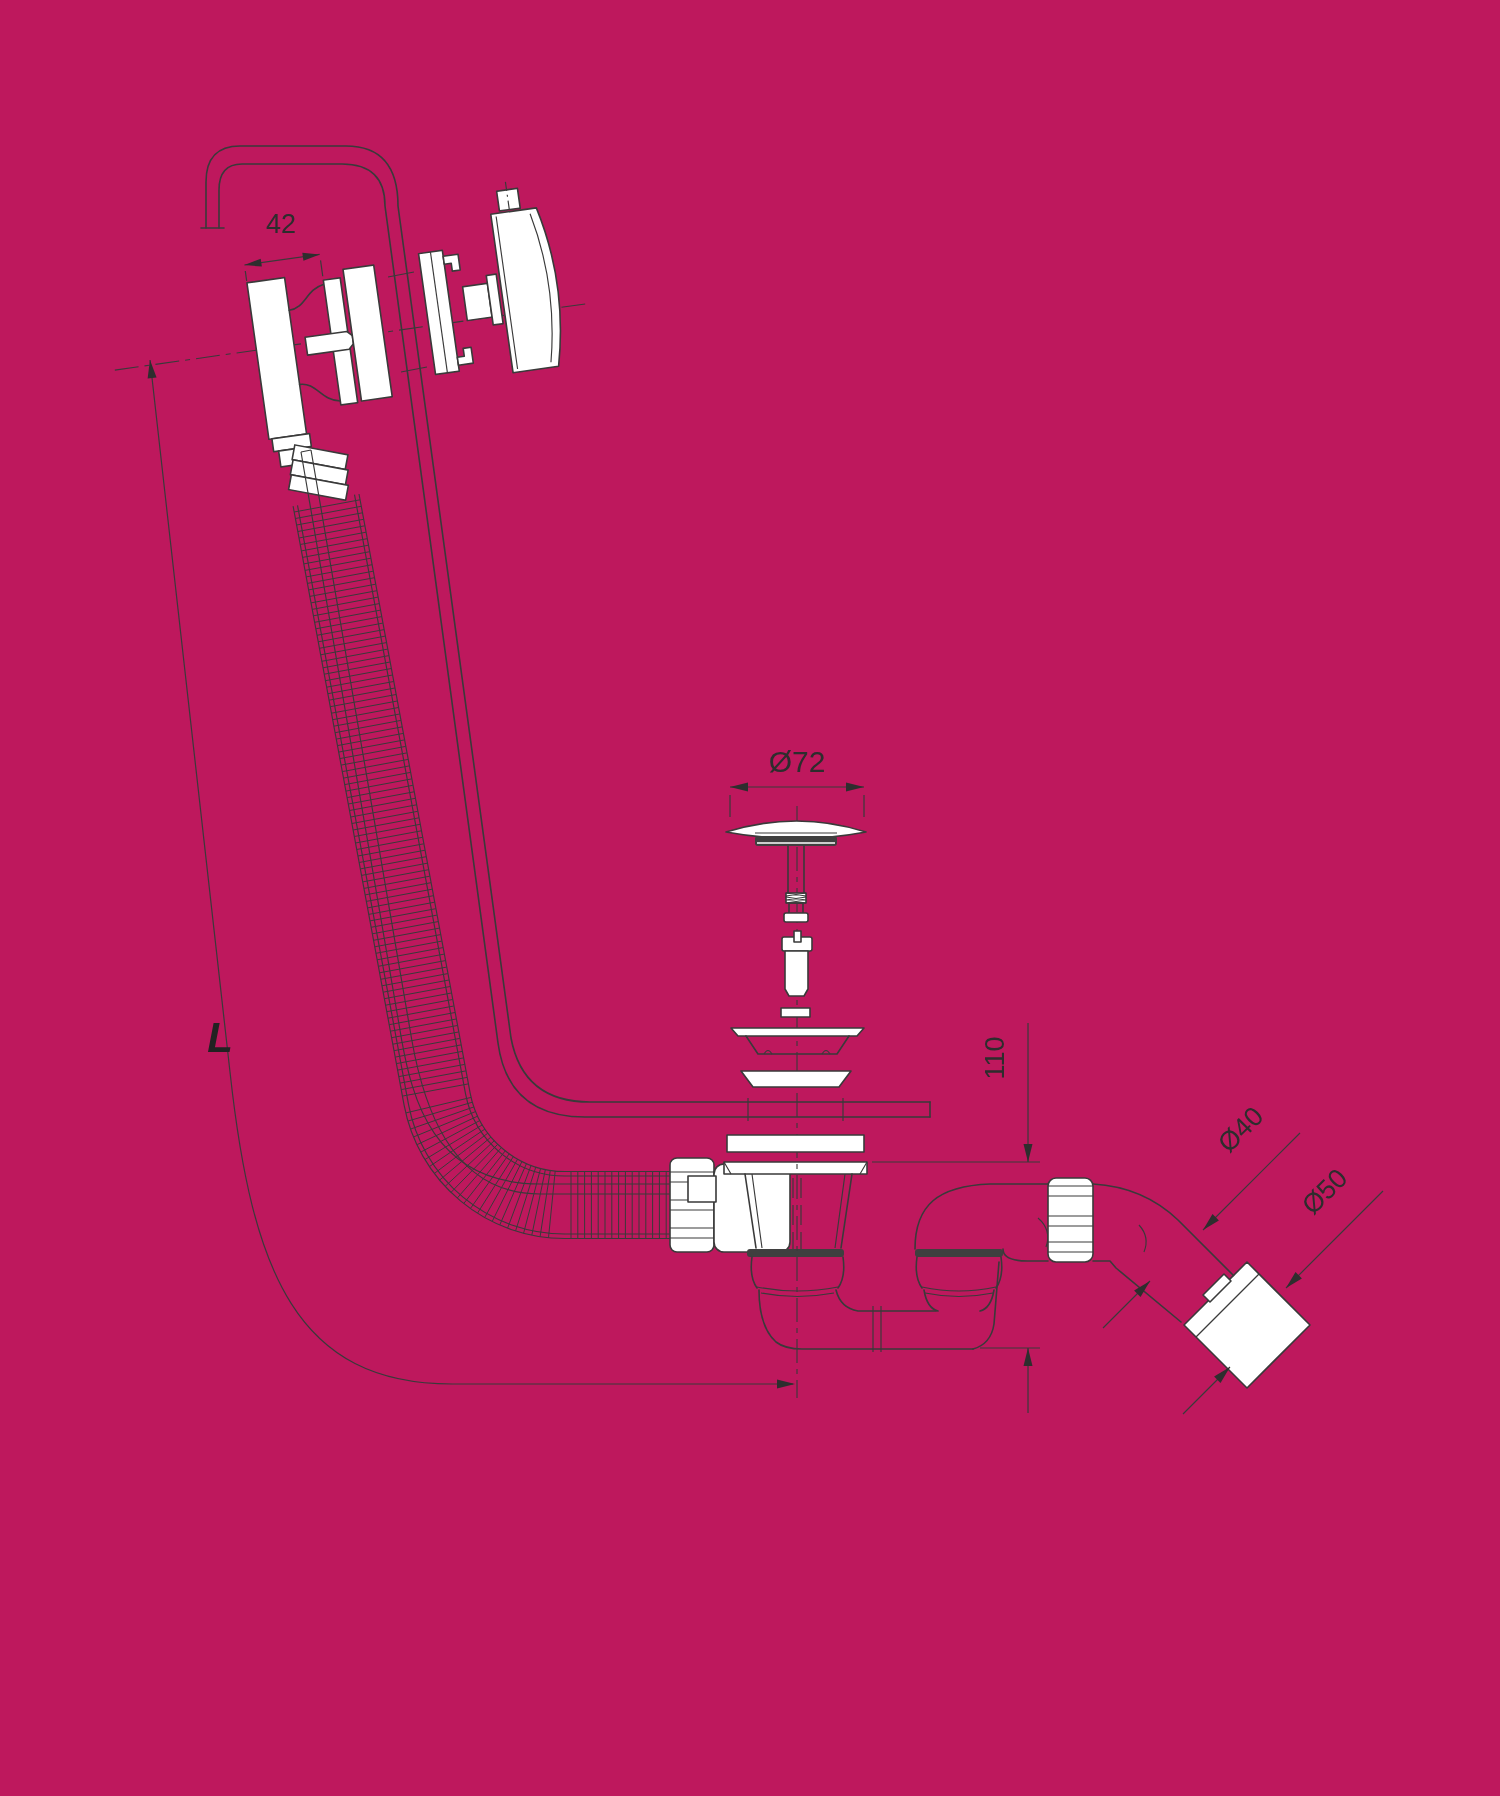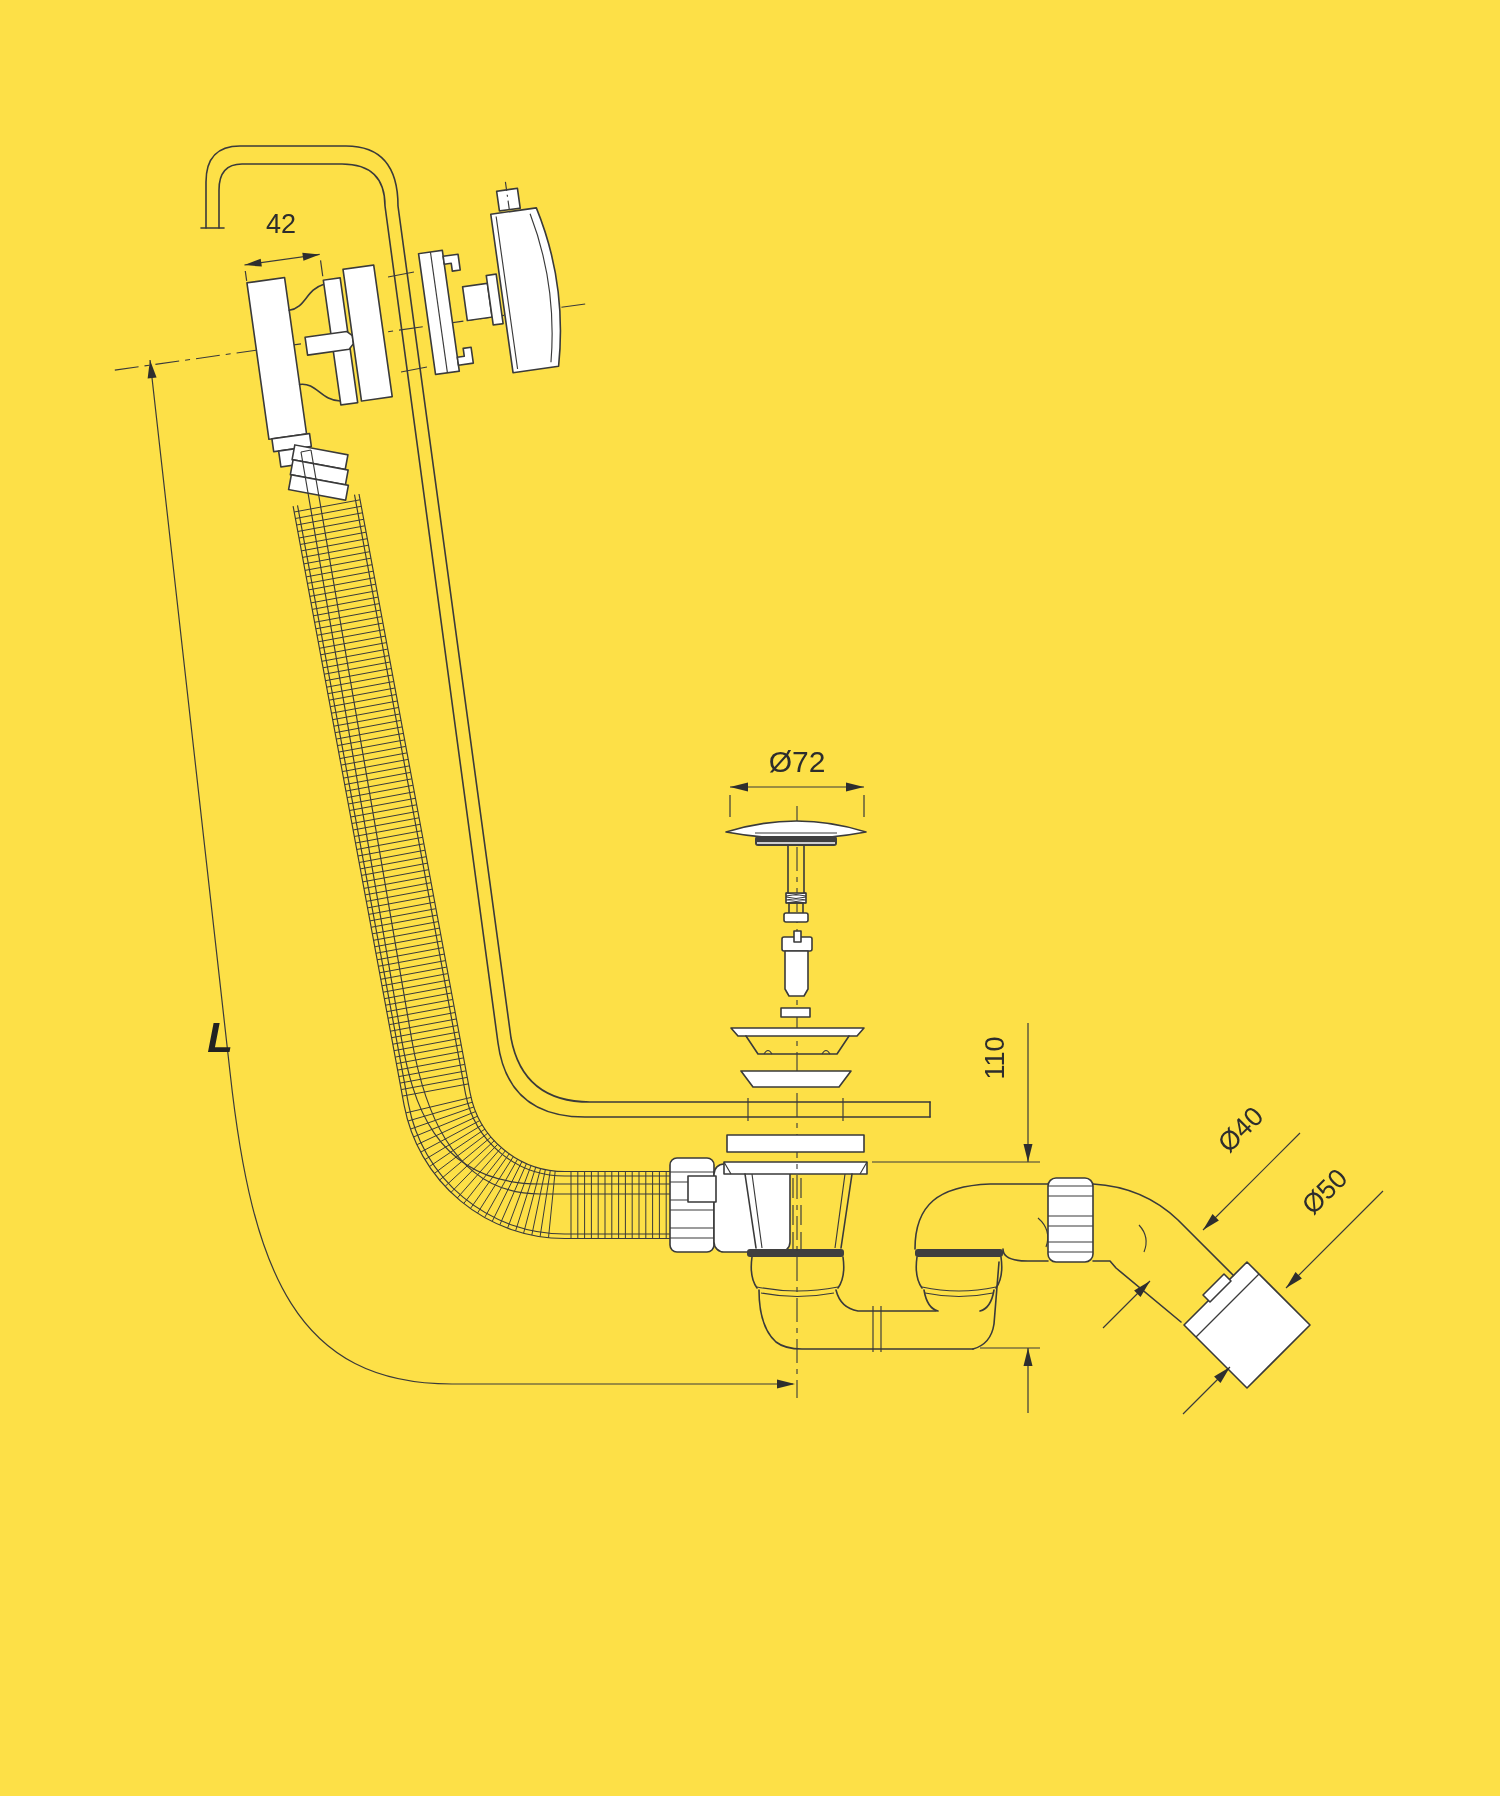--- a/index.html
+++ b/index.html
@@ -1,16 +1,16 @@
 <!DOCTYPE html>
 <html><head>
 <meta charset="utf-8">
 <style>
   html,body{margin:0;padding:0;background:#ffffff;}
-  .canvas{position:relative;width:1500px;height:1796px;background:#fde047;overflow:hidden;
+  .canvas{position:relative;width:1500px;height:1796px;background:#be185d;overflow:hidden;
           font-family:"Liberation Sans", sans-serif;}
   svg{display:block;}
   .ln{fill:none;stroke:#3a3a3a;stroke-width:1.6;stroke-linecap:round;stroke-linejoin:round;}
   .lnw{fill:#ffffff;stroke:#3a3a3a;stroke-width:1.6;stroke-linejoin:round;}
   .thin{fill:none;stroke:#3a3a3a;stroke-width:1.15;}
   .dim{fill:none;stroke:#3a3a3a;stroke-width:1.2;}
   .cl{fill:none;stroke:#3a3a3a;stroke-width:1.1;stroke-dasharray:24 6 5 6;}
   .arr{fill:#2e2e2e;stroke:none;}
   .dark{fill:#3f3f3f;stroke:none;}
   .dimtext{fill:#2d2d2d;font-size:27px;font-family:"Liberation Sans",sans-serif;}

